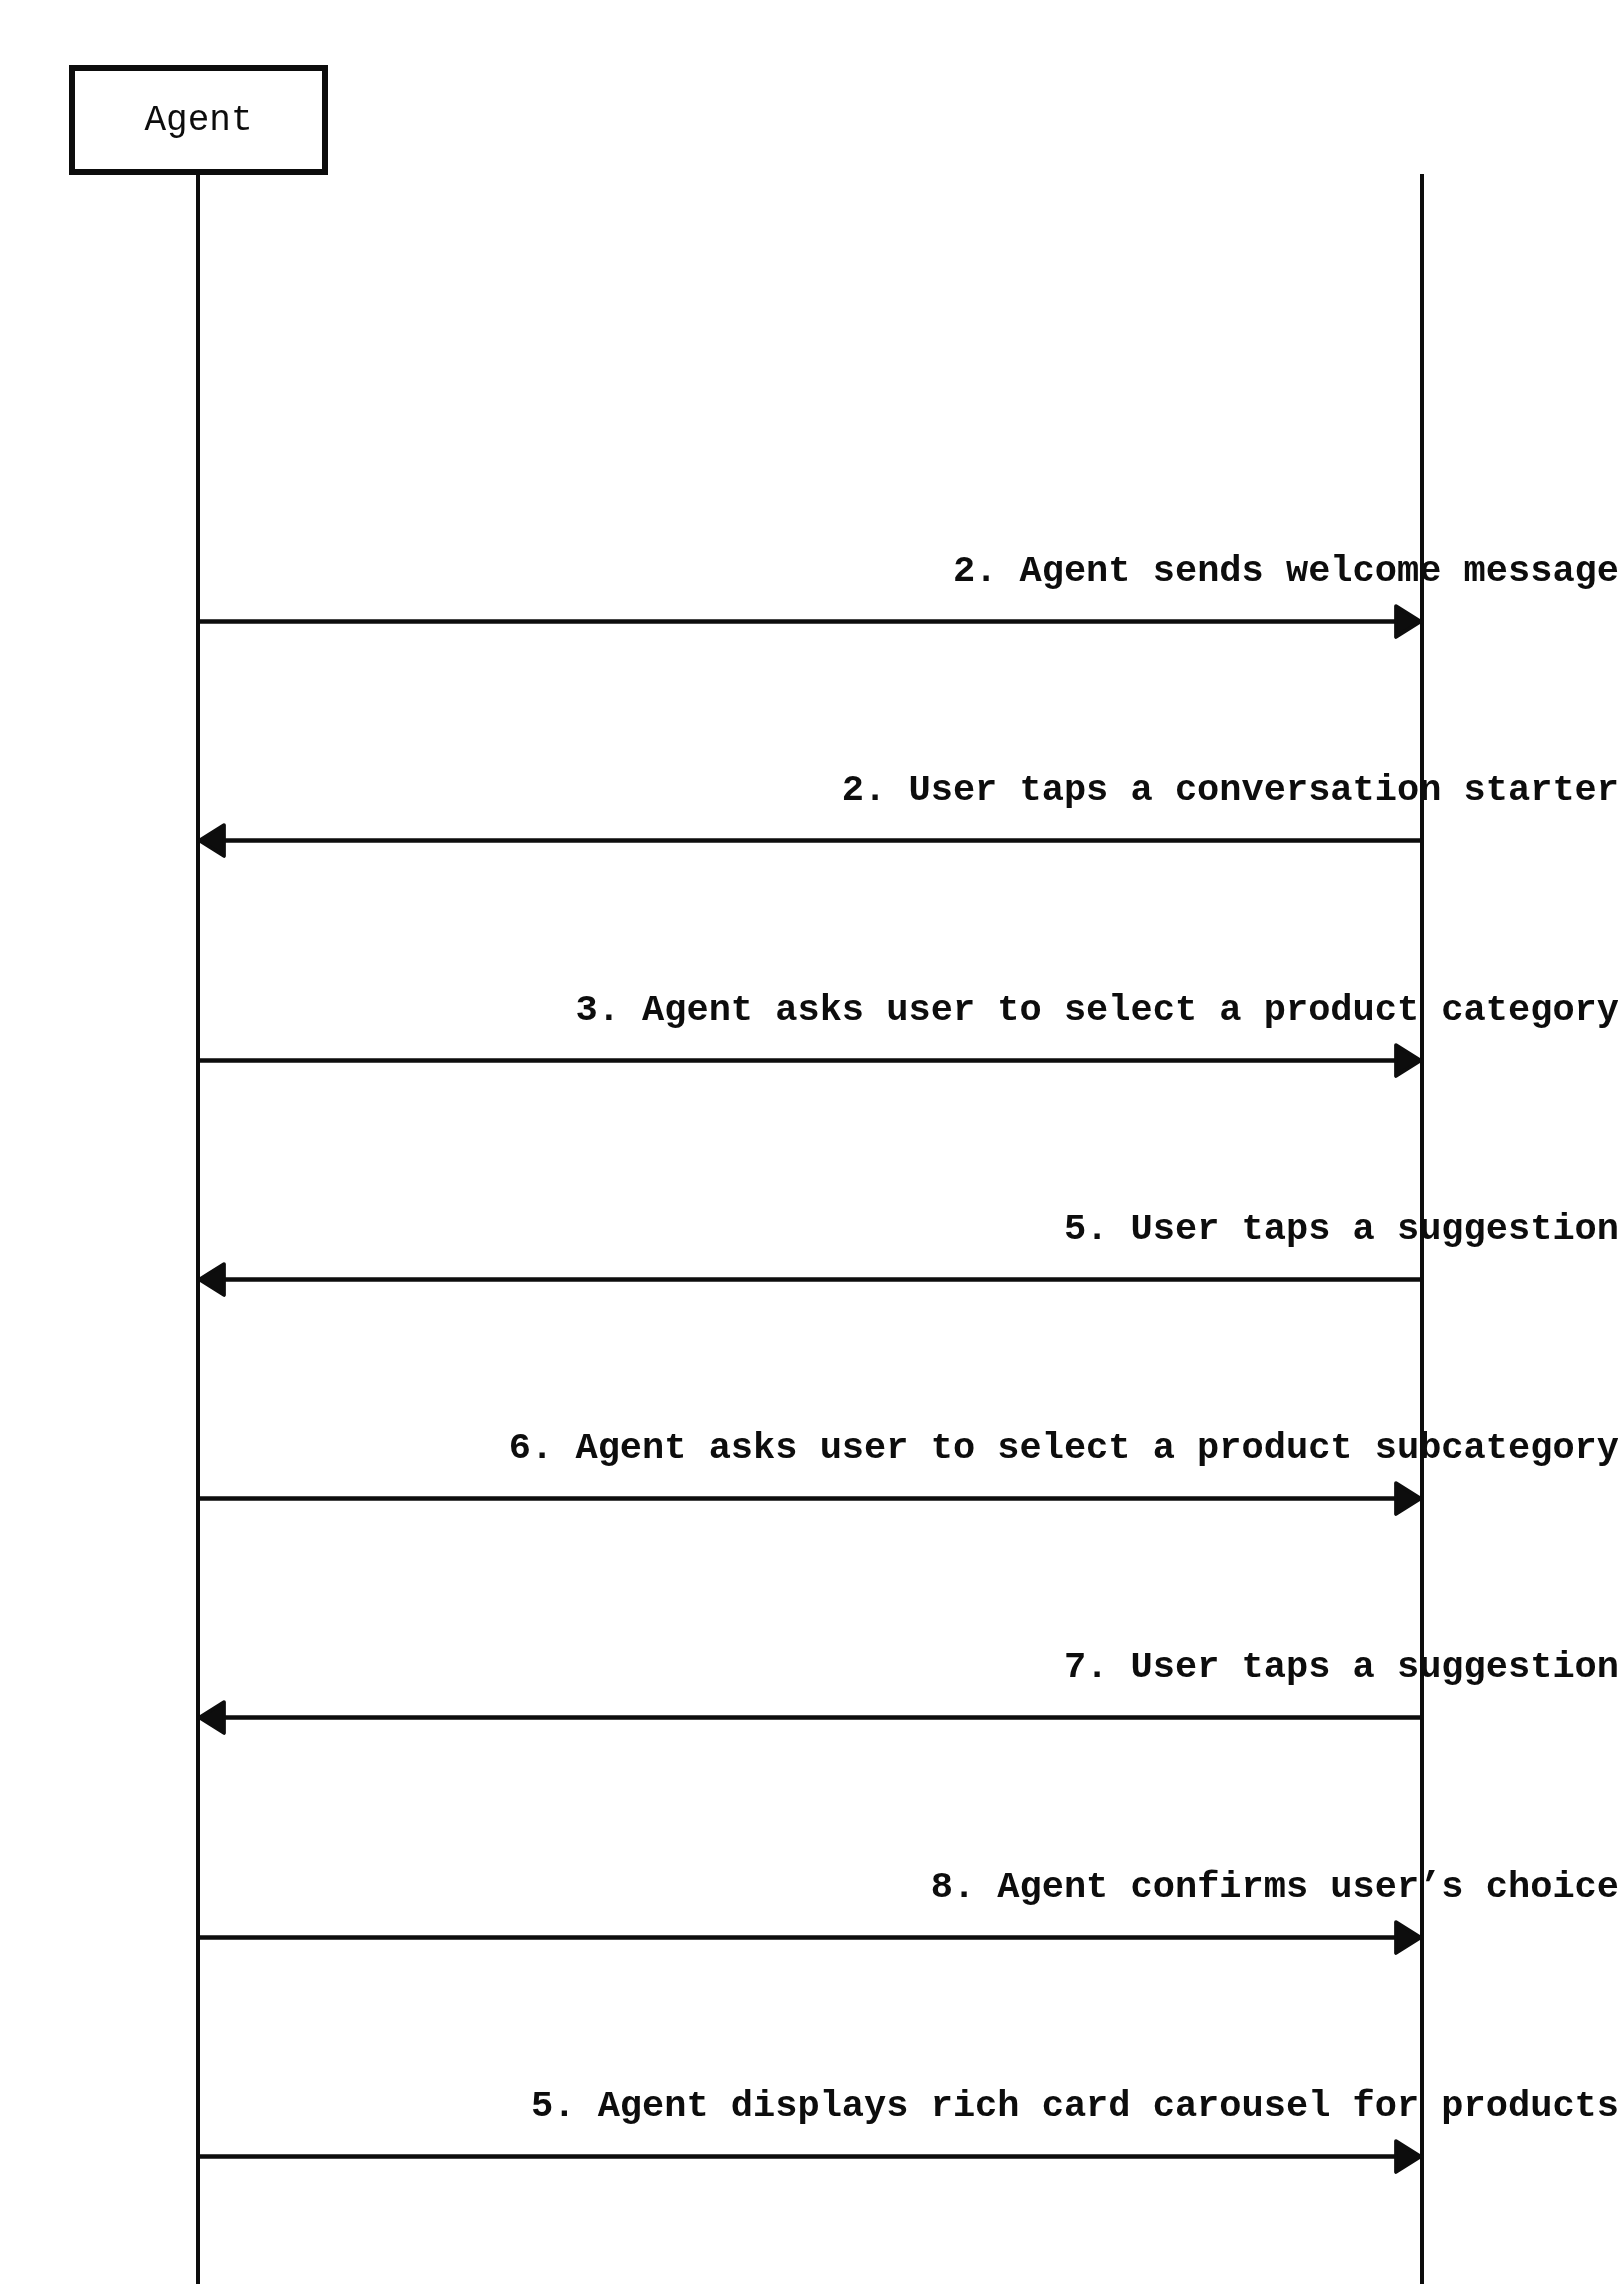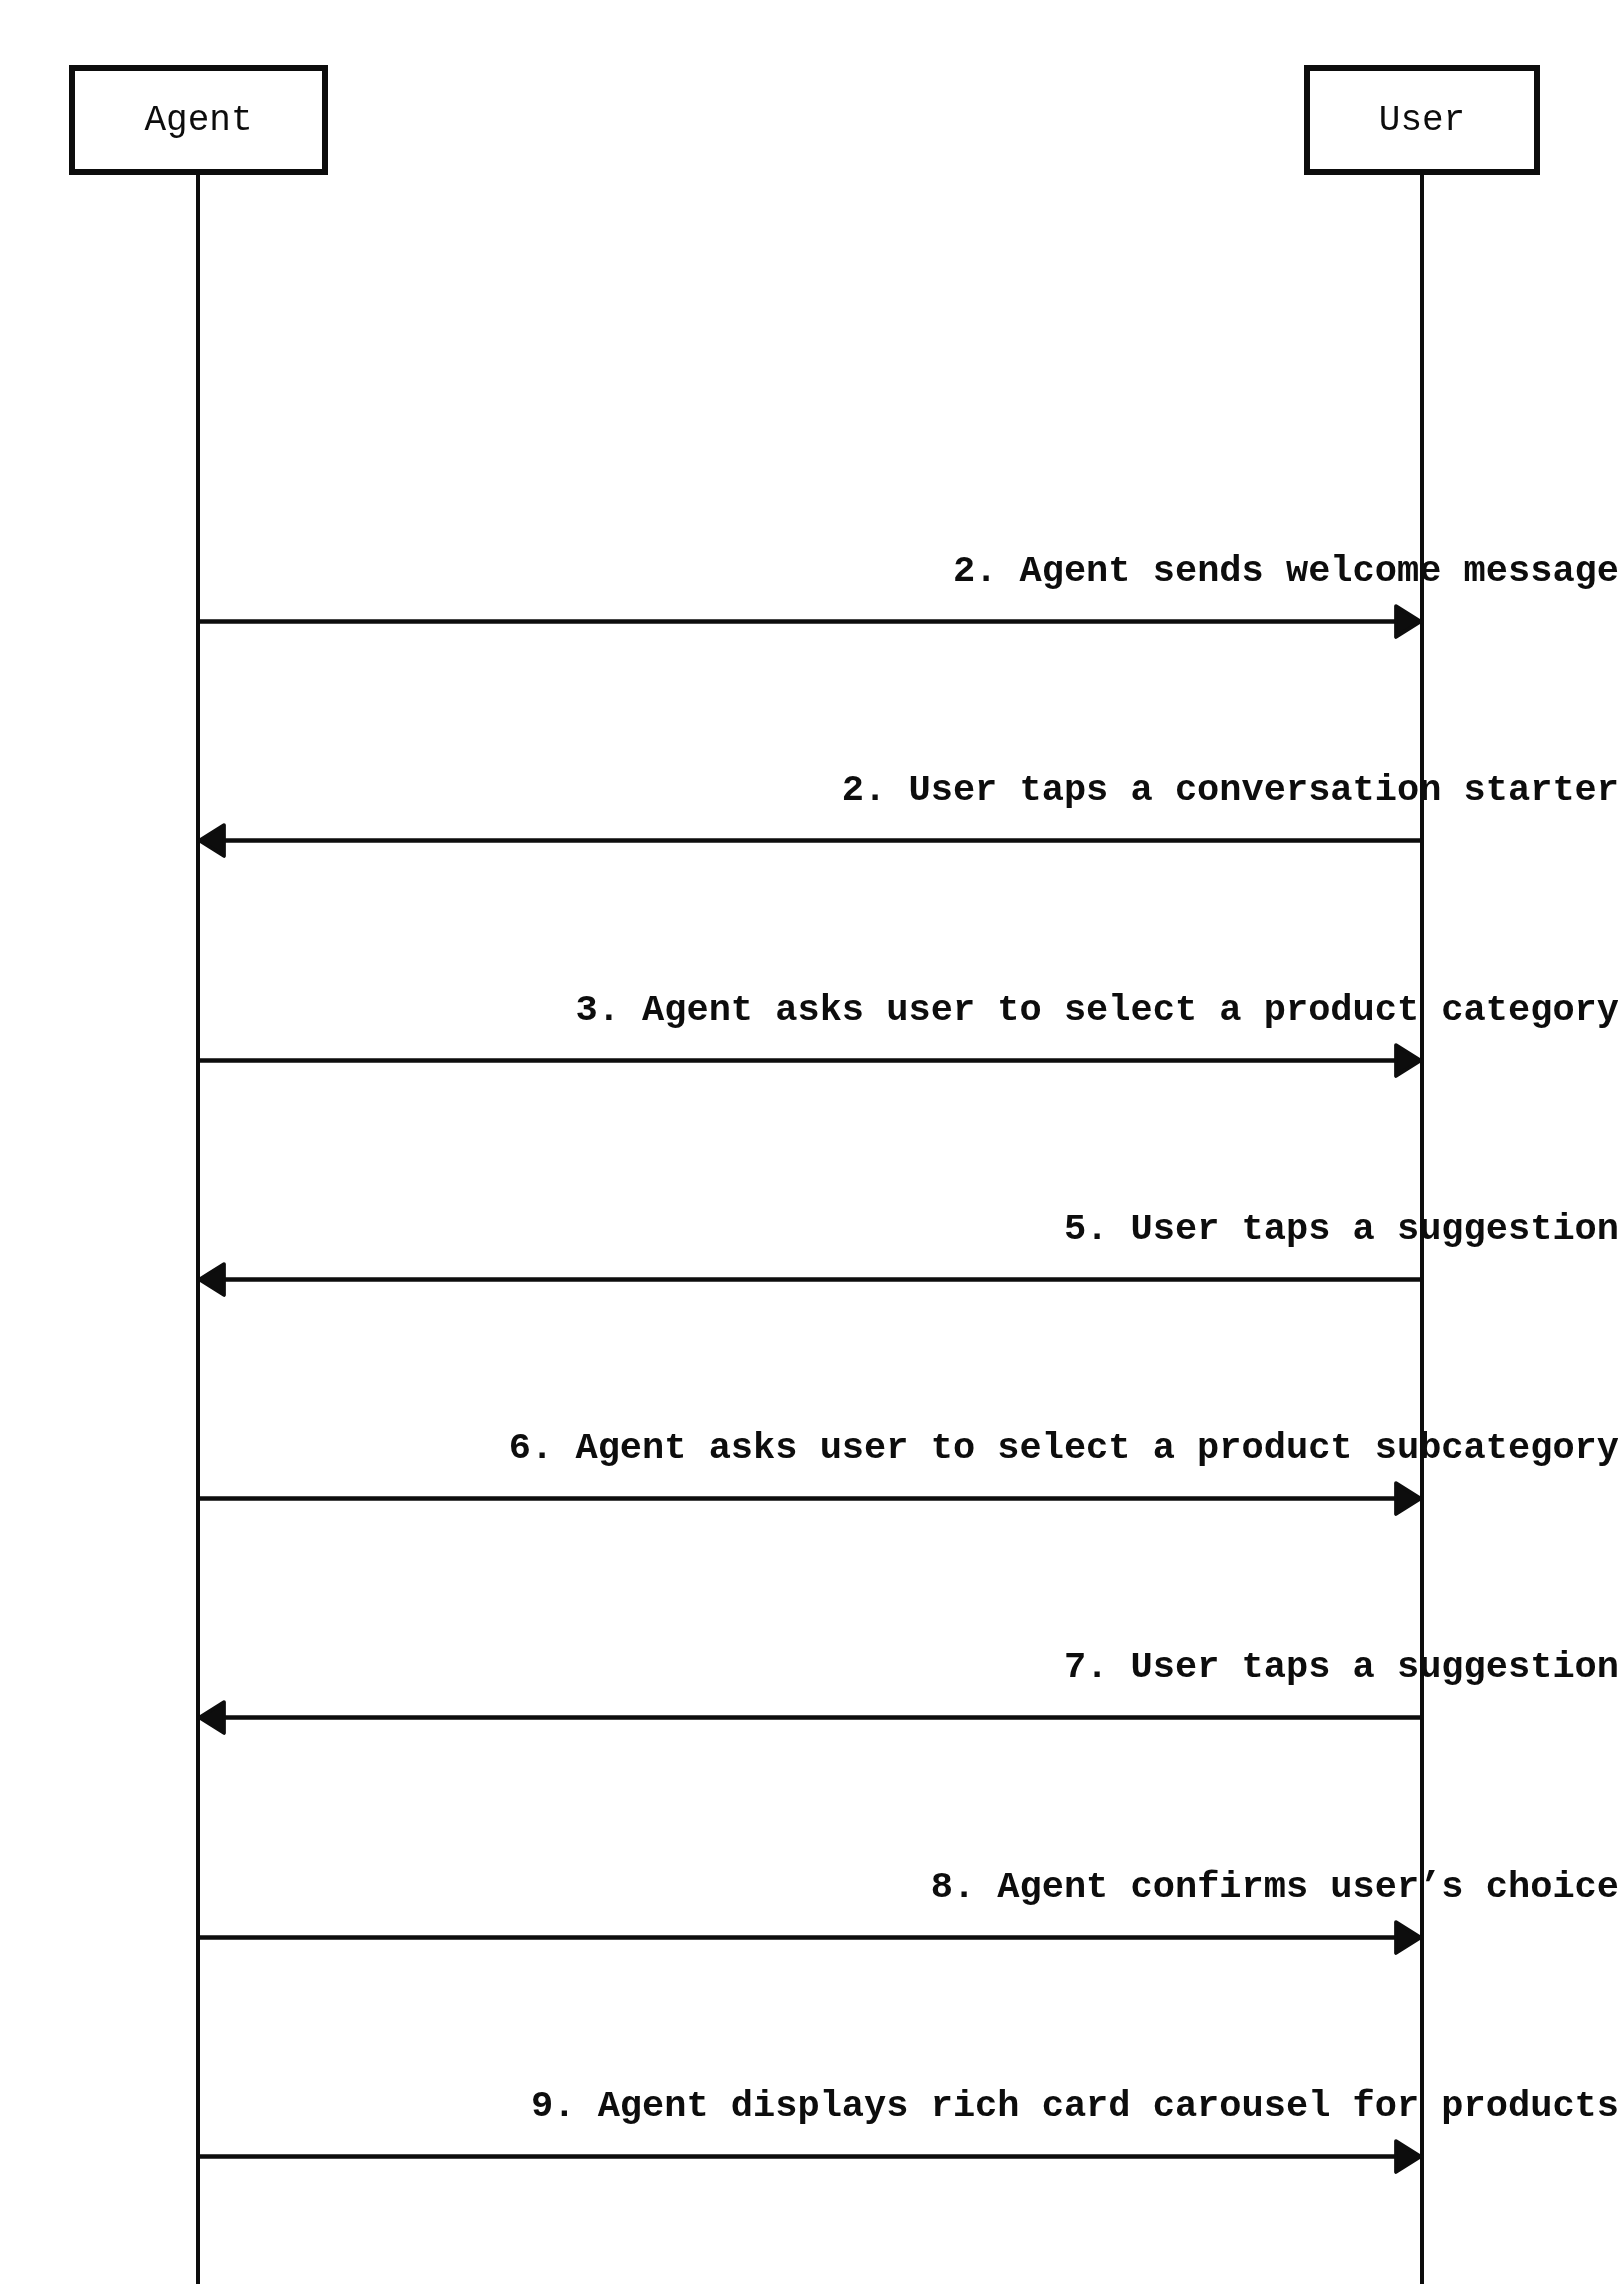--- a/index.html
+++ b/index.html
@@ -90,23 +90,20 @@
 
 <div id="canvas">
 
   <div class="lifeline" id="lifeline-agent"></div>
   <div class="lifeline" id="lifeline-user"></div>
 
 
   <div class="pbox box-agent-top">
     <span>Agent</span>
   </div>
-  <div class="pbox box-user-top">
-    <span>User</span>
-  </div>
 
   <div id="messages">
     <div class="msg">
       <div class="msg-label" style="top: 548px;">2. Agent sends welcome message</div>
       <svg class="msg-arrow" viewBox="0 0 2679 80" style="top: 603px;">
         <line y1="40" y2="40" x1="4" x2="2625"></line>
         <polygon points="2622,6 2676,40 2622,74"></polygon>
       </svg>
     </div>
 
@@ -152,21 +149,21 @@
 
     <div class="msg">
       <div class="msg-label" style="top: 1864px;">8. Agent confirms user’s choice</div>
       <svg class="msg-arrow" viewBox="0 0 2679 80" style="top: 1919px;">
         <line y1="40" y2="40" x1="4" x2="2625"></line>
         <polygon points="2622,6 2676,40 2622,74"></polygon>
       </svg>
     </div>
 
     <div class="msg">
-      <div class="msg-label" style="top: 2083px;">9. Agent displays rich card carousel for products</div>
+      <div class="msg-label" style="top: 2083px;">5. Agent displays rich card carousel for products</div>
       <svg class="msg-arrow" viewBox="0 0 2679 80" style="top: 2138px;">
         <line y1="40" y2="40" x1="4" x2="2625"></line>
         <polygon points="2622,6 2676,40 2622,74"></polygon>
       </svg>
     </div>
 
     <div class="msg">
       
       
     </div>

